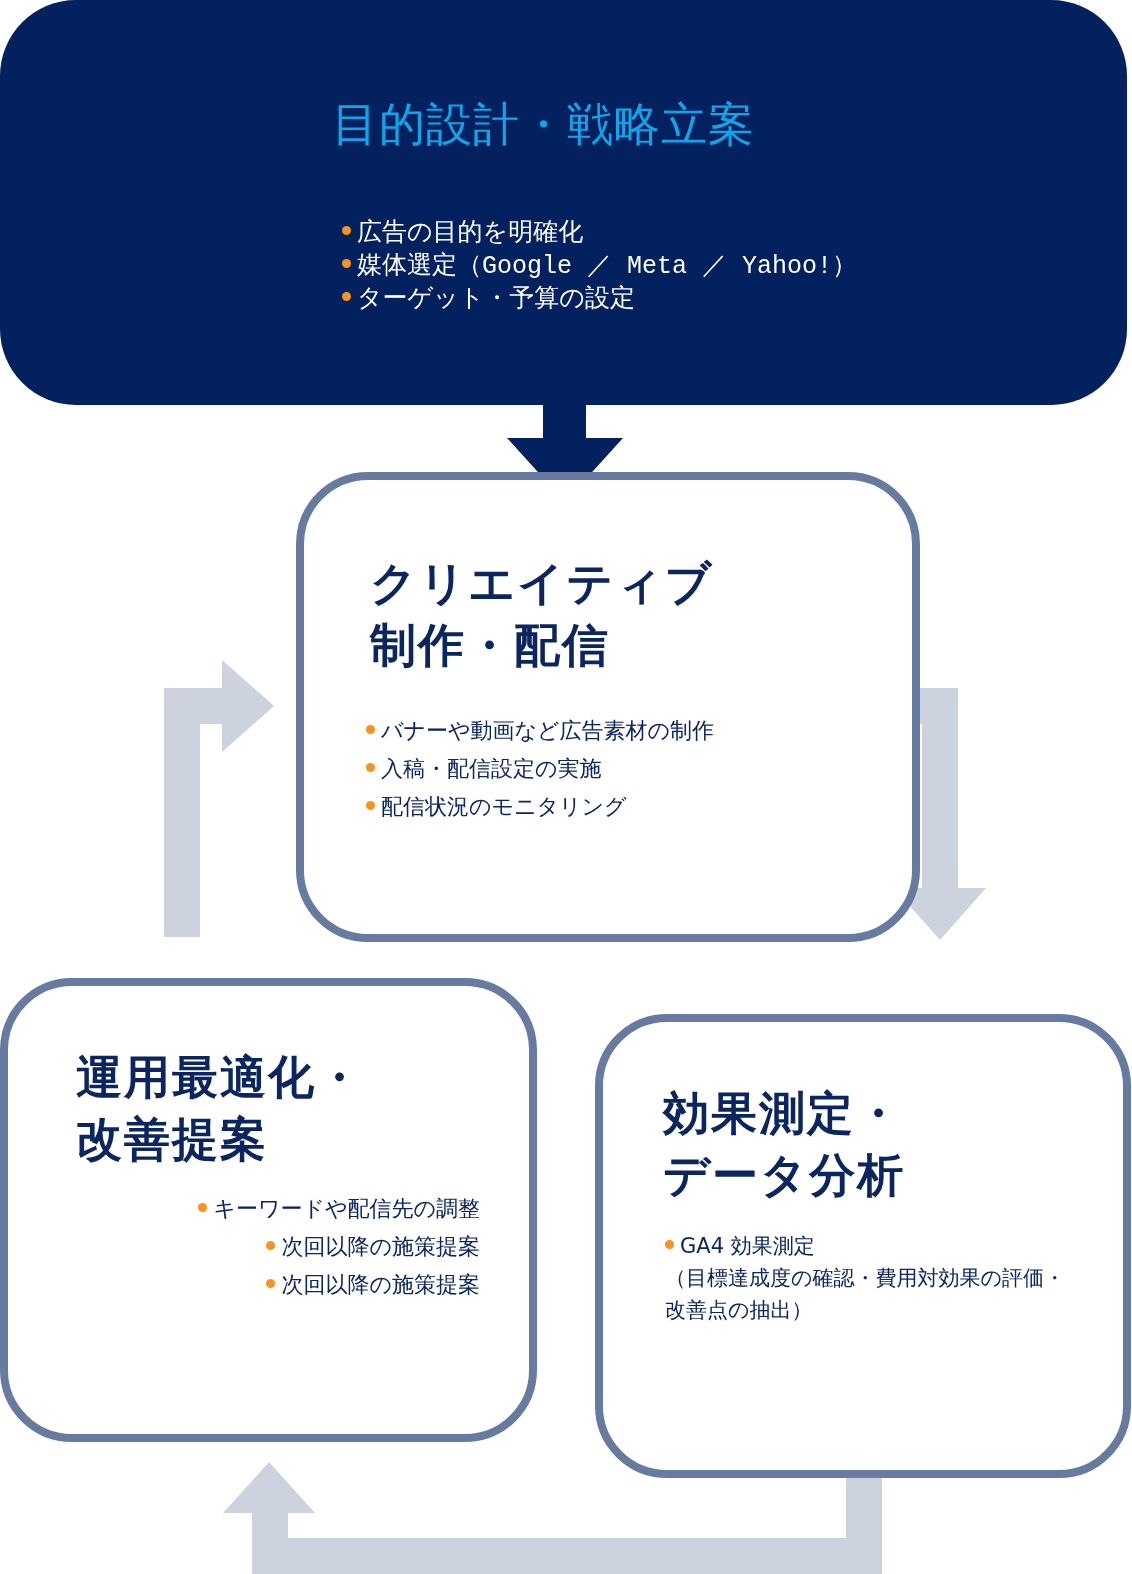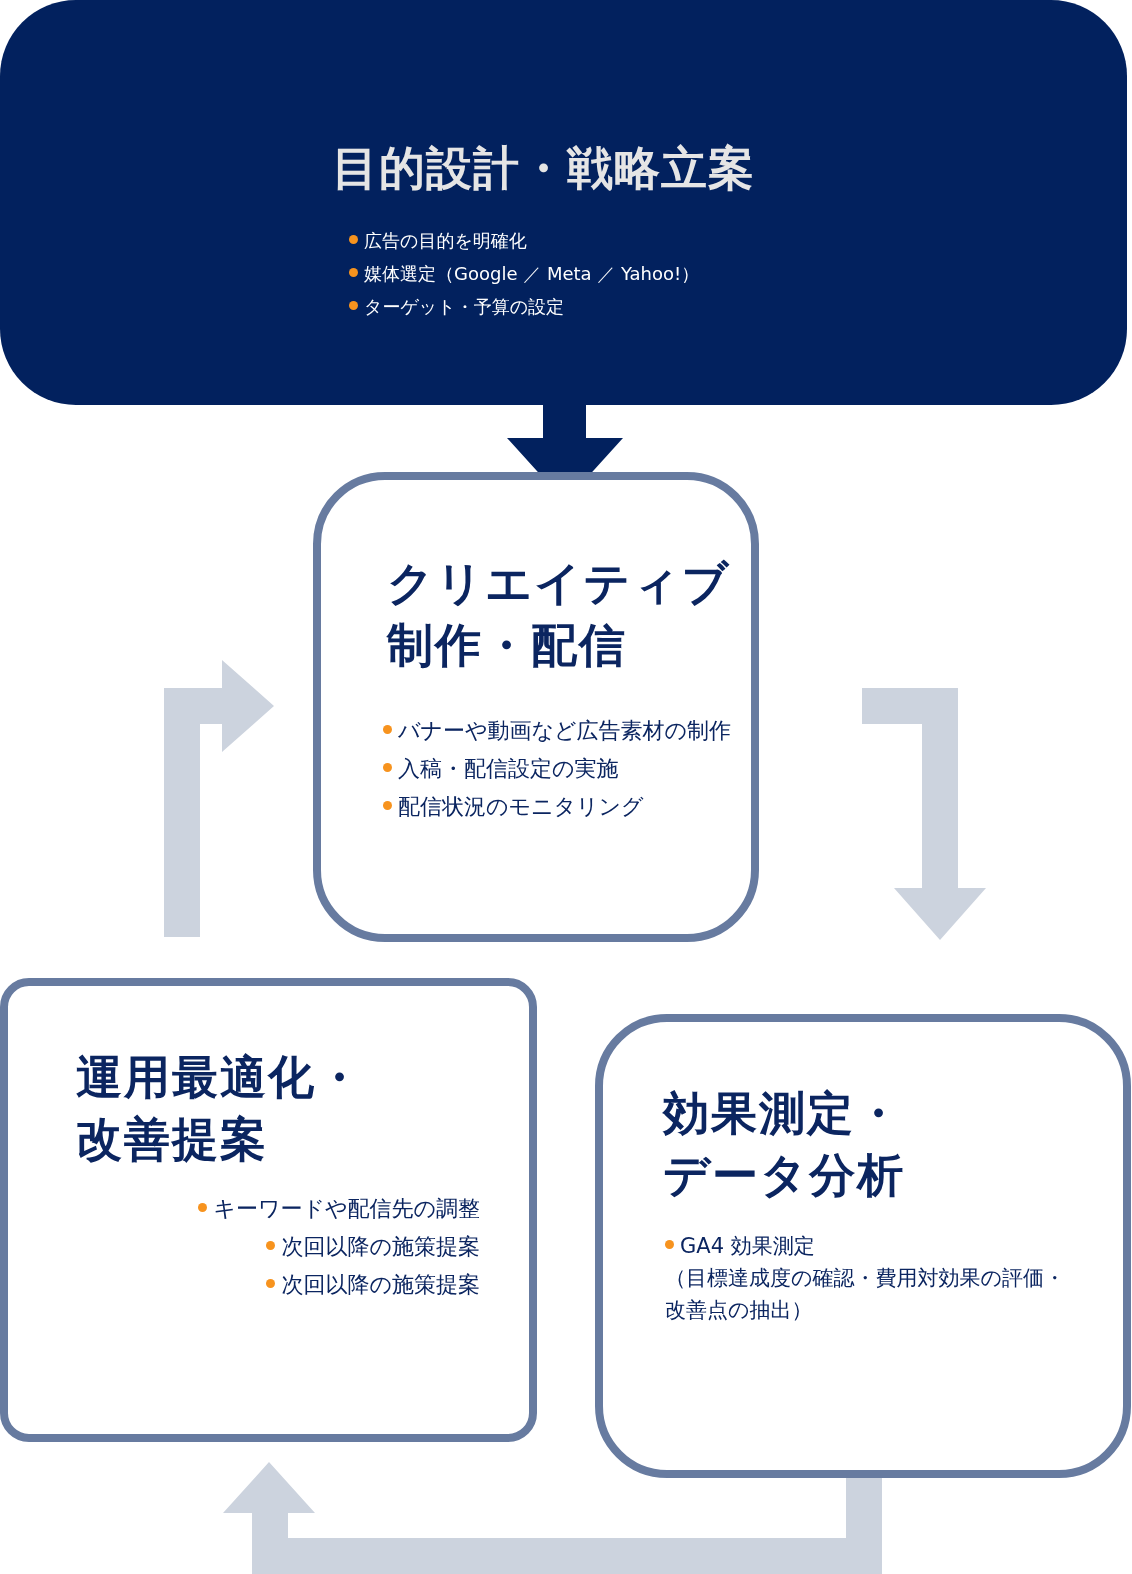--- a/index.html
+++ b/index.html
@@ -1,35 +1,35 @@
 <!DOCTYPE html>
 <html><head>
 <meta charset="utf-8">
 <style>
   html, body { margin: 0; padding: 0; background: #ffffff; }
   body { width: 1132px; height: 1574px; position: relative; overflow: hidden;
          font-family: "DejaVu Sans", "Liberation Sans", sans-serif; color: #0b2560; }
   .banner { position: absolute; left: 0; top: 0; width: 1127px; height: 405px;
             background: #02215e; border-radius: 76px; }
-  .banner-title { position: absolute; left: 332px; top: 94px; font-size: 46px; font-weight: bold;
-                  color: #e5e5e5; letter-spacing: 1px; white-space: nowrap; margin-top: 44px; }
-  .banner-list { position: absolute; left: 334px; top: 209px; list-style: none; margin: 15px; padding: 0;
-                 color: #ffffff; font-size: 18px; line-height: 33px; }
+  .banner-title { position: absolute; left: 332px; top: 94px; font-size: 46px; font-weight: normal;
+                  color: #0ea5e9; letter-spacing: 1px; white-space: nowrap; }
+  .banner-list { position: absolute; left: 334px; top: 209px; list-style: none; margin: 8px; padding: 0;
+                 color: #ffffff; font-size: 25px; line-height: 33px; font-family: Liberation Mono, monospace; }
   .bullet { display: inline-block; width: 9px; height: 9px; border-radius: 50%; background: #f7931e;
             margin-right: 6px; vertical-align: middle; position: relative; top: -3px; }
   .box { position: absolute; background: #ffffff; border: 8px solid #677ba0; border-radius: 72px;
          box-sizing: border-box; }
   .box-title { position: absolute; font-size: 46px; font-weight: bold; color: #0b2560;
                line-height: 62px; letter-spacing: 2px; }
   .box-list { position: absolute; list-style: none; margin: 0; padding: 0; color: #0b2560; font-size: 22px; }
   .box-list li { white-space: normal; }
-  #box-creative { left: 313px; top: 472px; width: 446px; height: 470px; }
+  #box-creative { left: 296px; top: 472px; width: 624px; height: 470px; }
   #box-creative .box-title { left: 66px; top: 72px; }
   #box-creative .box-list { left: 62px; top: 232px; width: 380px; line-height: 38px; }
-  #box-optimize { left: 0; top: 978px; width: 537px; height: 464px; border-radius: 29px; }
+  #box-optimize { left: 0; top: 978px; width: 537px; height: 464px; }
   #box-optimize .box-title { left: 68px; top: 60px; }
   #box-optimize .box-list { left: 52px; top: 204px; width: 420px; line-height: 38px; text-align: right; }
   #box-measure { left: 595px; top: 978px; width: 536px; height: 464px; margin-top: 36px; }
   #box-measure .box-title { left: 60px; top: 60px; }
   #box-measure .box-list { left: 62px; top: 208px; width: 420px; line-height: 32px; font-size: 21px; }
   svg.arrows { position: absolute; left: 0; top: 0; }
 </style>
 </head>
 <body>
 

